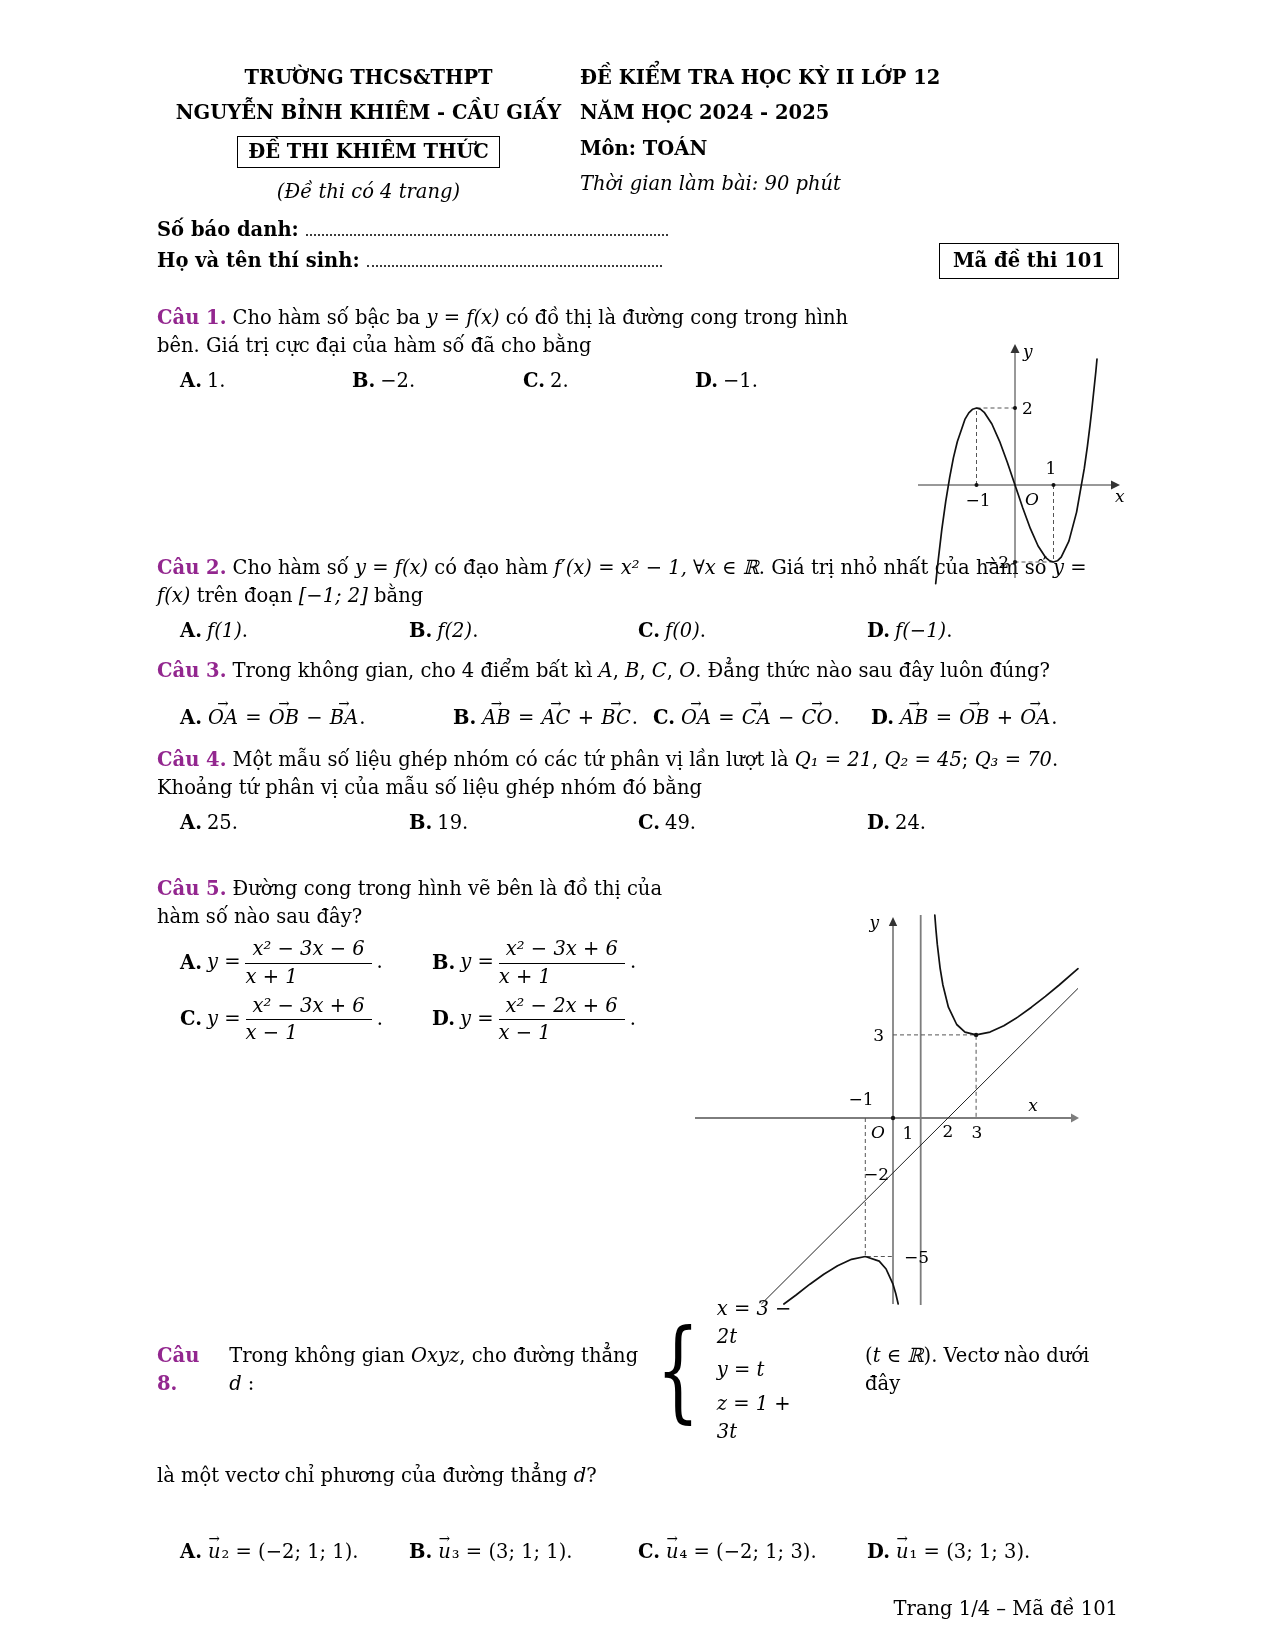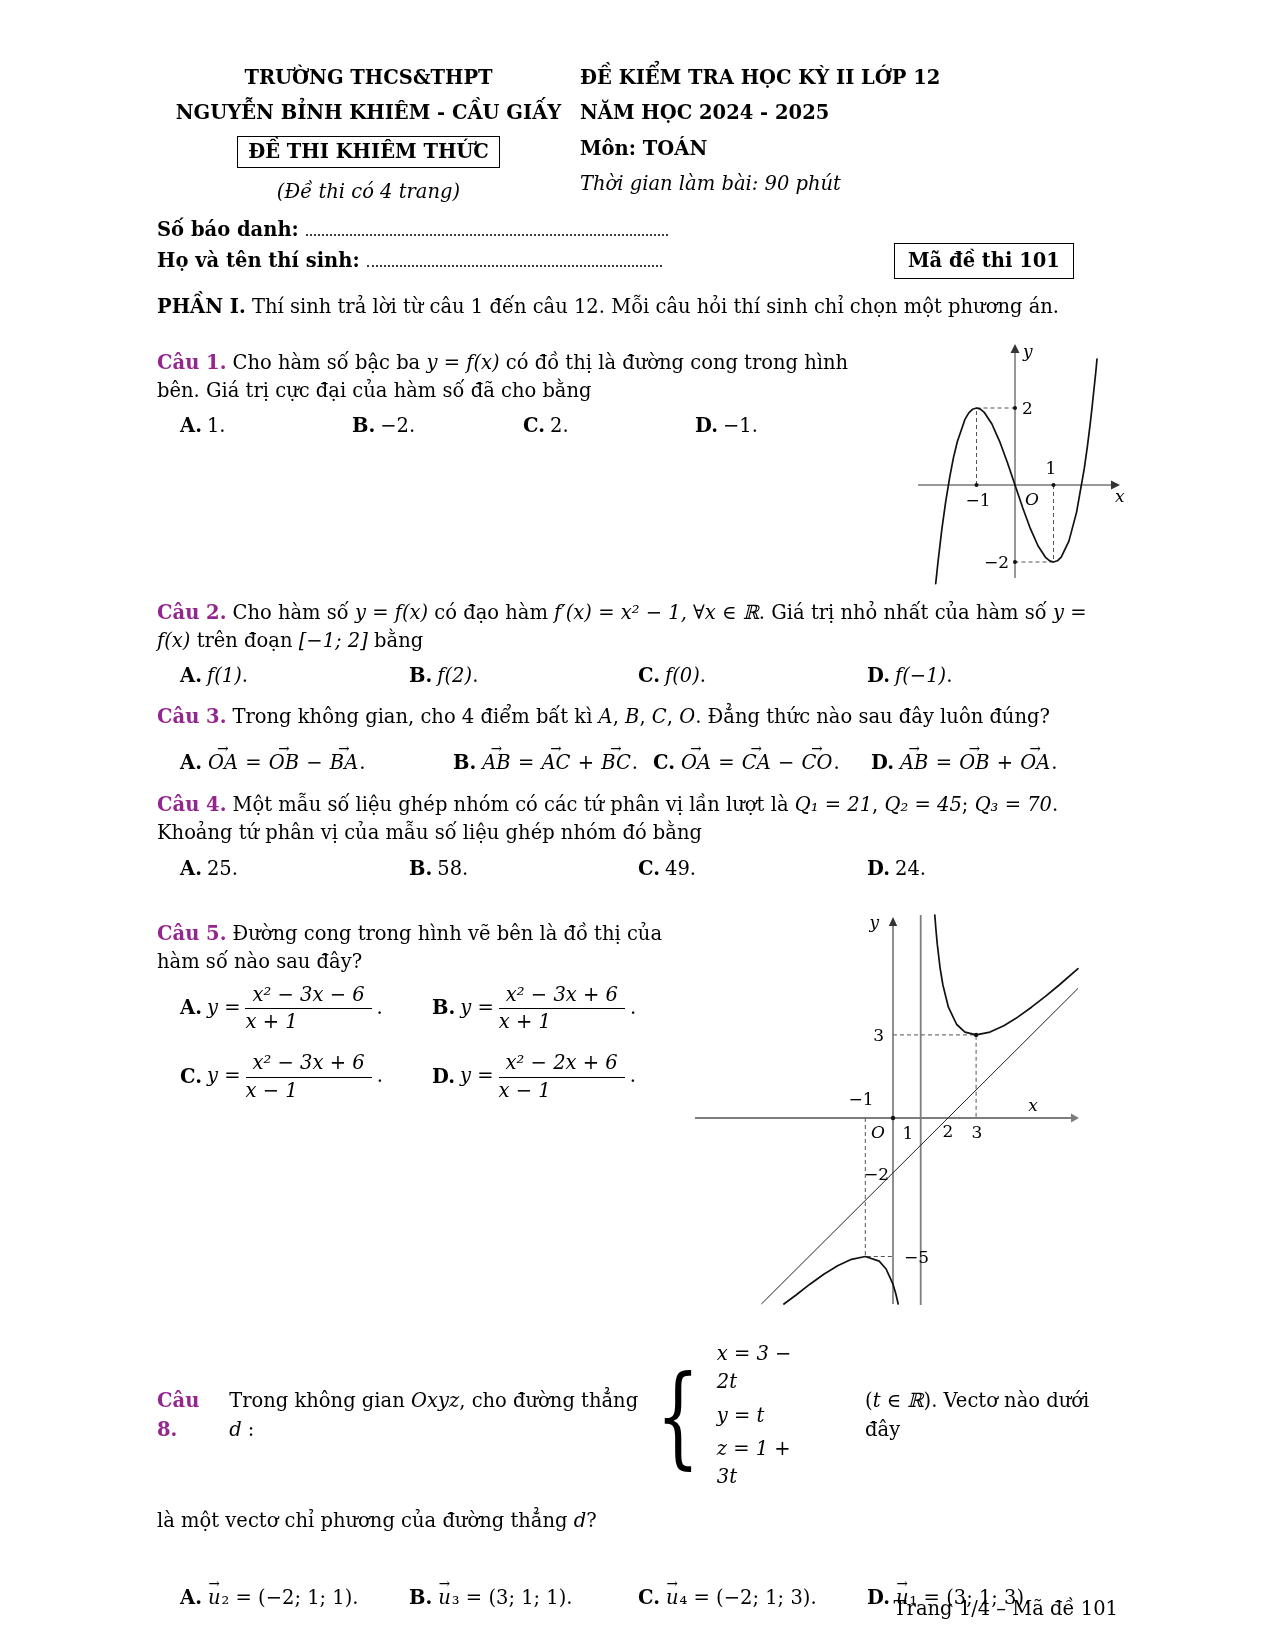--- a/index.html
+++ b/index.html
@@ -12,38 +12,38 @@
   .it{font-style:italic}
   .header{display:flex}
   .h-left{width:423px;text-align:center}
   .h-right{width:538px;text-align:left}
   .h-left>div,.h-right>div{margin-bottom:7px}
   .boxed{display:inline-block;border:1.5px solid #000;padding:1px 10px;margin:1px 0 3px 0}
   .fill-line{margin-top:3px;white-space:nowrap}
   .dots{display:inline-block;border-bottom:2px dotted #3a3a3a;height:0.8em;margin-left:7px;vertical-align:baseline}
   .dots.w1{width:295px}
   .dots.w2{width:362px}
-  .code-box{position:absolute;left:894px;top:243px;border:1.5px solid #000;padding:3px 13px;font-weight:bold}
+  .code-box{position:absolute;left:939px;top:243px;border:1.5px solid #000;padding:3px 13px;font-weight:bold}
   .part{margin-top:17px}
   .q{margin-top:26px;position:relative}
   .qlabel{color:#93278F;font-weight:bold;margin-right:6px}
   .mi{font-style:italic}
   .vec{font-style:italic;position:relative;display:inline-block;padding:0 1px;margin-top:2px}
   .vec::after{content:"→";position:absolute;left:0;right:0;top:-0.72em;font-size:0.70em;text-align:center;font-style:normal;letter-spacing:0}
   .opts{display:grid;grid-template-columns:229px 229px 229px auto;padding-left:23px;margin-top:7px}
   .opts.narrow{grid-template-columns:172px 171px 172px auto}
   .opts.q3cols{grid-template-columns:273px 200px 218px auto;margin-top:16px}
   .okey{font-weight:bold;margin-right:5px}
   .qtext{display:inline}
   .q1body{max-width:712px}
   .q5body{max-width:520px}
   .frac{display:inline-block;text-align:left;vertical-align:middle;margin:0 5px;line-height:1.25}
   .frac .num{display:block;padding:0 7px 1px 7px;border-bottom:1.5px solid #000}
   .frac .den{display:block;padding-top:1px}
-  .opts2{display:grid;grid-template-columns:252px auto;row-gap:17px;padding-left:23px;margin-top:6px;max-width:540px}
+  .opts2{display:grid;grid-template-columns:252px auto;row-gap:5px;padding-left:23px;margin-top:6px;max-width:540px}
   .q6line{display:flex;align-items:center;margin-top:0}
   .brace{font-size:110px;line-height:100px;display:inline-block;transform:scaleX(0.62);transform-origin:center;margin:0 -10px 0 -6px;font-weight:400}
   .eqs{display:inline-flex;flex-direction:column;gap:5px;font-style:italic;margin:0 0 0 14px}
   .q6post{margin-left:52px}
   .q6cont{margin-top:16px}
   .q6opts{margin-top:46px}
   .footer{position:absolute;right:157px;bottom:27px}
   .fig{position:absolute}
   .fig1{left:912px;top:340px}
   .fig2{left:695px;top:913px}
@@ -73,24 +73,20 @@
   </div>
 
   <div class="fill-line">
     <span class="b">Số báo danh:</span><span class="dots w2"></span>
   </div>
   <div class="fill-line">
     <span class="b">Họ và tên thí sinh:</span><span class="dots w1"></span>
   </div>
   <span class="code-box">Mã đề thi 101</span>
 
-  <div class="part">
-    <span class="b">PHẦN I.</span>
-    <span>Thí sinh trả lời từ câu 1 đến câu 12. Mỗi câu hỏi thí sinh chỉ chọn một phương án.</span>
-  </div>
 
   <div class="q" style="margin-top:28px;min-height:230px">
     <div class="q1body">
       <span class="qlabel">Câu 1.</span><span class="qtext">Cho hàm số bậc ba <span class="mi">y = f(x)</span> có đồ thị là đường cong trong hình bên. Giá trị cực đại của hàm số đã cho bằng</span>
       <div class="opts narrow">
         <span><span class="okey">A.</span><span>1.</span></span>
         <span><span class="okey">B.</span><span>−2.</span></span>
         <span><span class="okey">C.</span><span>2.</span></span>
         <span><span class="okey">D.</span><span>−1.</span></span>
       </div>
@@ -114,21 +110,21 @@
       <span><span class="okey">B.</span><span><span class="vec">AB</span> = <span class="vec">AC</span> + <span class="vec">BC</span>.</span></span>
       <span><span class="okey">C.</span><span><span class="vec">OA</span> = <span class="vec">CA</span> − <span class="vec">CO</span>.</span></span>
       <span><span class="okey">D.</span><span><span class="vec">AB</span> = <span class="vec">OB</span> + <span class="vec">OA</span>.</span></span>
     </div>
   </div>
 
   <div class="q" style="margin-top:14px">
     <span class="qlabel">Câu 4.</span><span class="qtext">Một mẫu số liệu ghép nhóm có các tứ phân vị lần lượt là <span class="mi">Q₁ = 21</span>, <span class="mi">Q₂ = 45</span>; <span class="mi">Q₃ = 70</span>. Khoảng tứ phân vị của mẫu số liệu ghép nhóm đó bằng</span>
     <div class="opts">
       <span><span class="okey">A.</span><span>25.</span></span>
-      <span><span class="okey">B.</span><span>58.</span></span>
+      <span><span class="okey">B.</span><span>19.</span></span>
       <span><span class="okey">C.</span><span>49.</span></span>
       <span><span class="okey">D.</span><span>24.</span></span>
     </div>
   </div>
 
   <div class="q" style="margin-top:37px;min-height:400px">
     <div class="q5body">
       <span class="qlabel">Câu 5.</span><span class="qtext">Đường cong trong hình vẽ bên là đồ thị của hàm số nào sau đây?</span>
       <div class="opts2">
         <span>

